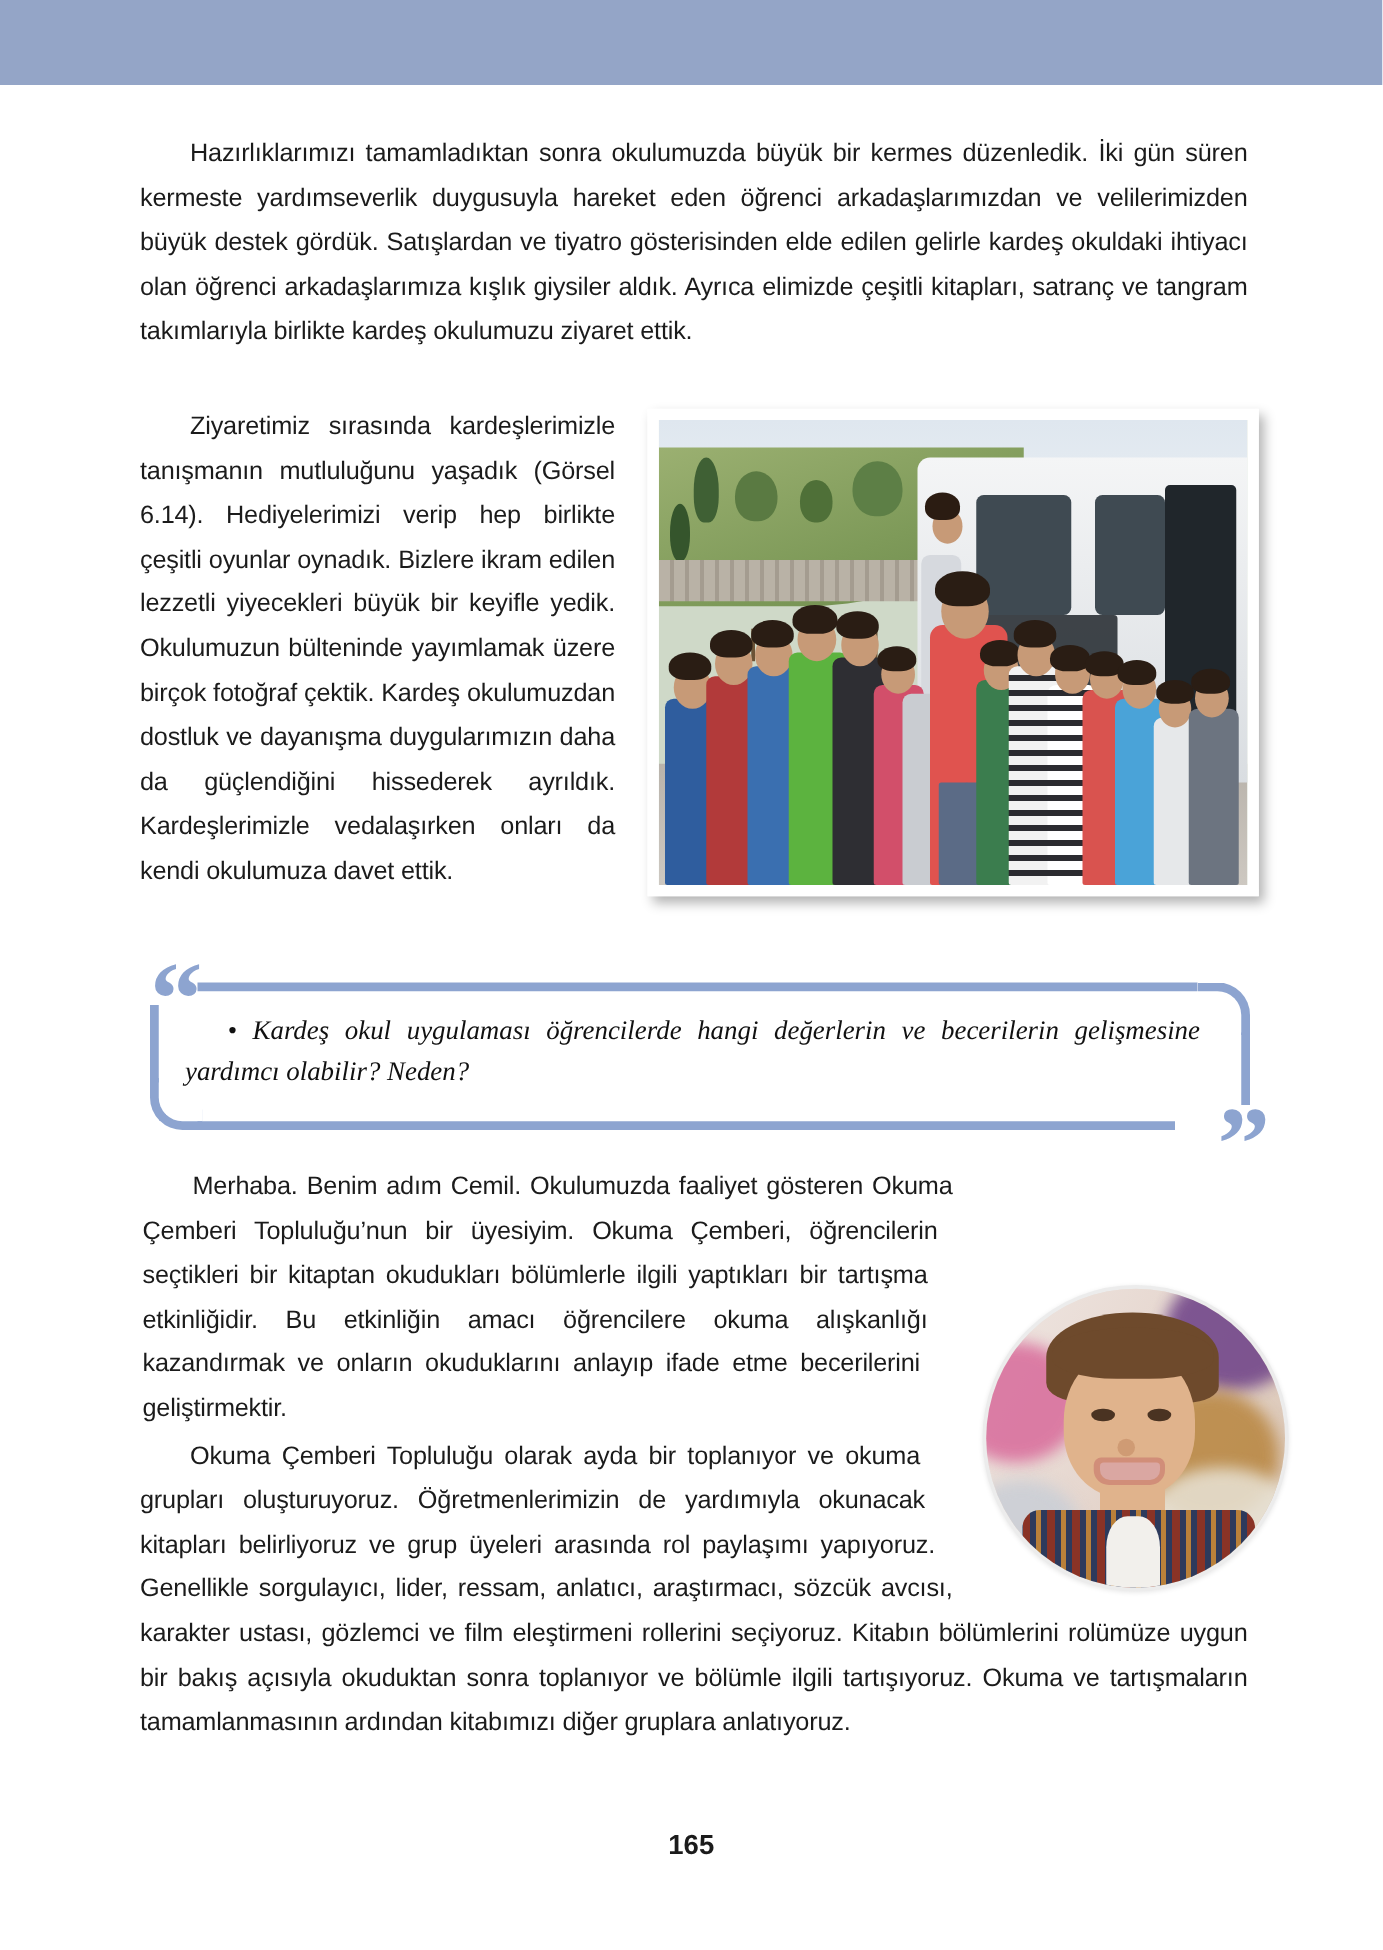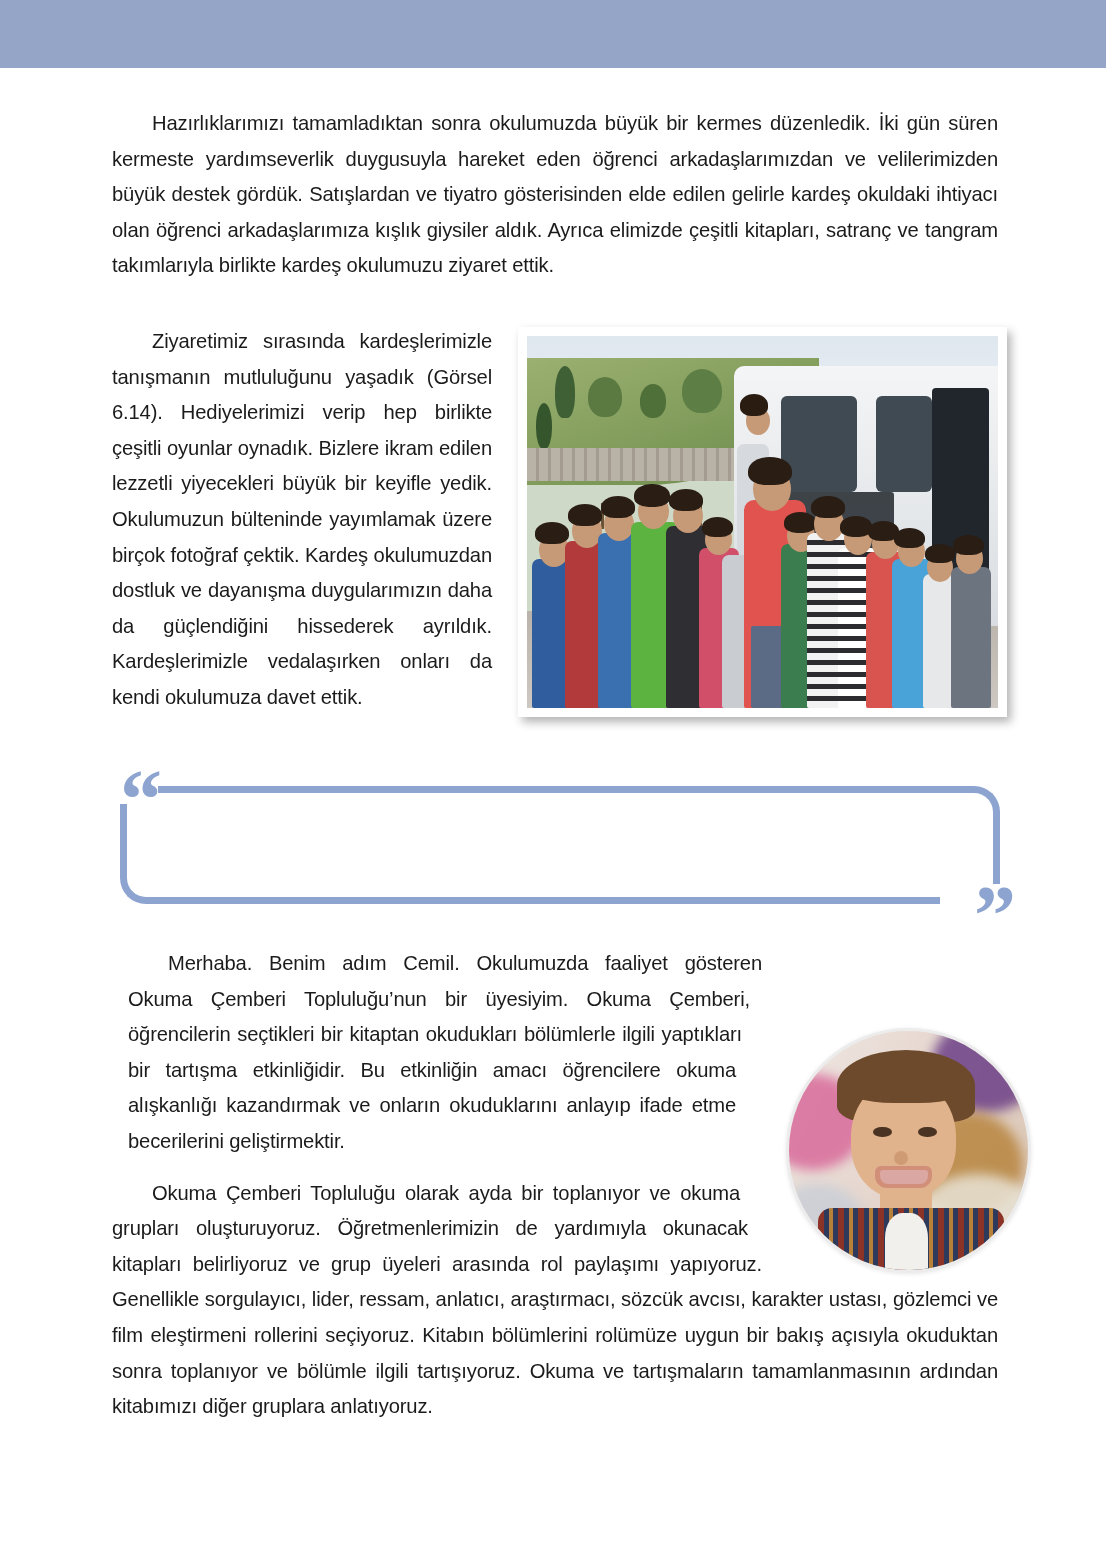--- a/index.html
+++ b/index.html
@@ -349,20 +349,21 @@
 
   <div id="question-box">
     <div id="qb-border-top"></div>
     <div id="qb-border-corner-tr"></div>
     <div id="qb-border-right"></div>
     <div id="qb-border-left"></div>
     <div id="qb-border-corner-bl"></div>
     <div id="qb-border-bottom"></div>
     <div id="qb-quote-open">“</div>
     <div id="qb-quote-close">”</div>
+    <div id="qb-text">• Kardeş okul uygulaması öğrencilerde hangi değerlerin ve becerilerin gelişmesine yardımcı olabilir? Neden?</div>
   </div>
 
   <div id="portrait-circle">
     <div class="por-bg"></div>
     <div class="por-blur" style="left:-12%; top:18%;  width:44%; height:40%; background:#d86a9a;"></div>
     <div class="por-blur" style="right:-6%; top:-6%;  width:46%; height:40%; background:#6c3f86;"></div>
     <div class="por-blur" style="right:2%;  top:34%;  width:46%; height:44%; background:#b8853f;"></div>
     <div class="por-blur" style="right:-4%; bottom:6%;width:50%; height:34%; background:#e8e3d6;"></div>
     <div class="por-blur" style="left:-8%;  bottom:2%;width:40%; height:34%; background:#c9ced6;"></div>
 
@@ -382,18 +383,19 @@
   </div>
 
   <div id="lower-text">
     <div class="fs-row" style="width:236px;height:62px;"></div>
     <div class="fs-row" style="width:248px;height:44px;"></div>
     <div class="fs-row" style="width:256px;height:42px;"></div>
     <div class="fs-row" style="width:262px;height:72px;"></div>
     <div class="fs-row" style="width:258px;height:44px;"></div>
     <div class="fs-row" style="width:250px;height:42px;"></div>
     <div class="fs-row" style="width:236px;height:36px;"></div>
-    <p class="para" style="margin:16px;">Merhaba. Benim adım Cemil. Okulumuzda faaliyet gösteren Okuma Çemberi Topluluğu’nun bir üyesiyim. Okuma Çemberi, öğrencilerin seçtikleri bir kitaptan okudukları bölümlerle ilgili yaptıkları bir tartışma etkinliğidir. Bu etkinliğin amacı öğrencilere okuma alışkanlığı kazandırmak ve onların okuduklarını anlayıp ifade etme becerilerini geliştirmektir.</p>
+    <p class="para" style="margin:2px;">Merhaba. Benim adım Cemil. Okulumuzda faaliyet gösteren Okuma Çemberi Topluluğu’nun bir üyesiyim. Okuma Çemberi, öğrencilerin seçtikleri bir kitaptan okudukları bölümlerle ilgili yaptıkları bir tartışma etkinliğidir. Bu etkinliğin amacı öğrencilere okuma alışkanlığı kazandırmak ve onların okuduklarını anlayıp ifade etme becerilerini geliştirmektir.</p>
     <p class="para" style="margin:0;">Okuma Çemberi Topluluğu olarak ayda bir toplanıyor ve okuma grupları oluşturuyoruz. Öğretmenlerimizin de yardımıyla okunacak kitapları belirliyoruz ve grup üyeleri arasında rol paylaşımı yapıyoruz. Genellikle sorgulayıcı, lider, ressam, anlatıcı, araştırmacı, sözcük avcısı, karakter ustası, gözlemci ve film eleştirmeni rollerini seçiyoruz. Kitabın bölümlerini rolümüze uygun bir bakış açısıyla okuduktan sonra toplanıyor ve bölümle ilgili tartışıyoruz. Okuma ve tartışmaların tamamlanmasının ardından kitabımızı diğer gruplara anlatıyoruz.</p>
   </div>
 
+  <div id="page-number">165</div>
 
 </div>
 
 </body></html>

